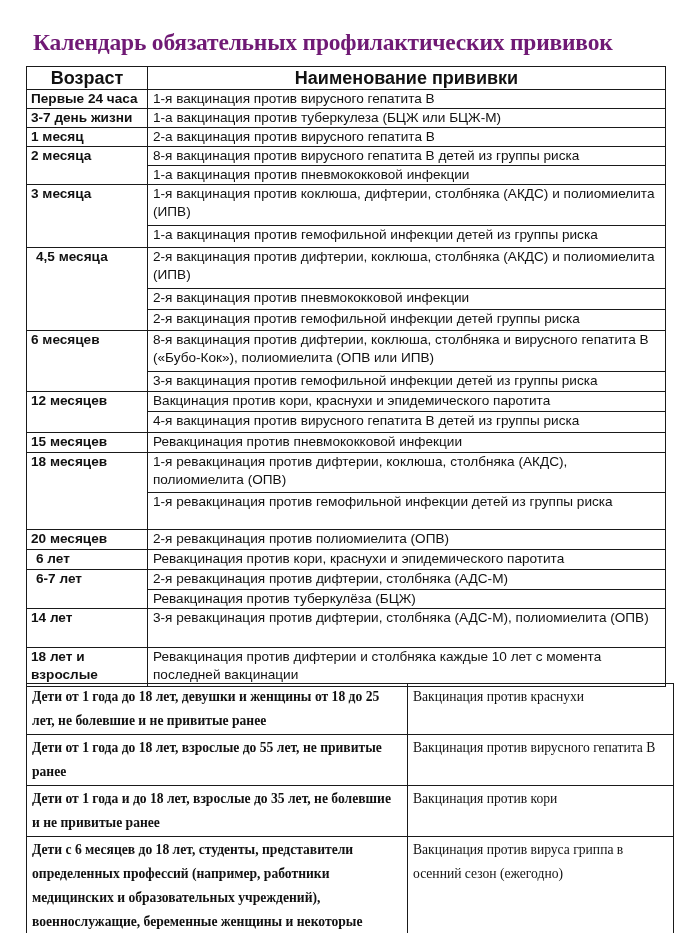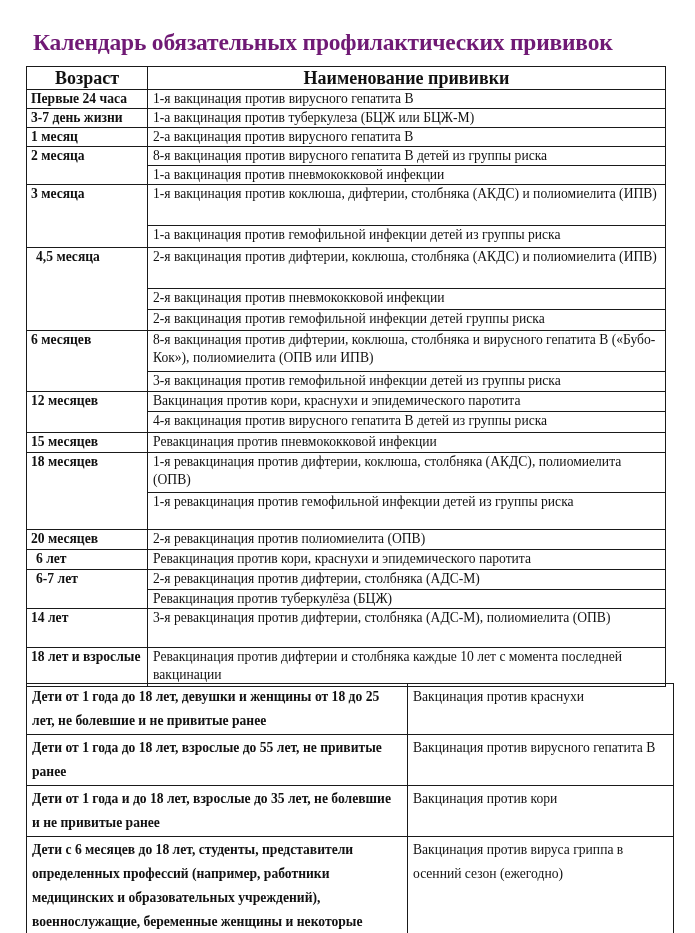--- a/index.html
+++ b/index.html
@@ -5,21 +5,21 @@
   html, body { margin: 0; padding: 0; background: #ffffff; }
   body { width: 695px; height: 933px; position: relative; overflow: hidden; color: #111; }
   .title {
     position: absolute; left: 33px; top: 9px;
     font-family: "Liberation Serif", serif; font-weight: bold;
     font-size: 23.5px; letter-spacing: -0.2px; white-space: nowrap; color: #701a75; margin-top: 20px;
   }
   .tbl {
     position: absolute; left: 26px; top: 66px; width: 640px;
     border-collapse: collapse; table-layout: fixed;
-    font-family: Liberation Serif, serif; font-size: 13.6px; line-height: 18px;
+    font-family: Liberation Sans, sans-serif; font-size: 13.6px; line-height: 18px;
   }
   .tbl td, .tbl th { border: 1.3px solid #1a1a1a; padding: 0 4px; vertical-align: top; text-align: left; }
   .tbl th { font-size: 18px; font-weight: bold; text-align: center; height: 22px; line-height: 22px; padding: 0; }
   .age { font-weight: bold; margin-left: 14px; }
   .c1 { width: 121px; }
   .tbl td.vac { padding-left: 5px; }
   .bottom {
     position: absolute; left: 26px; top: 683px; width: 648px;
     border-collapse: collapse; table-layout: fixed;
     font-family: "Liberation Serif", serif; font-size: 13.6px; line-height: 24px;

